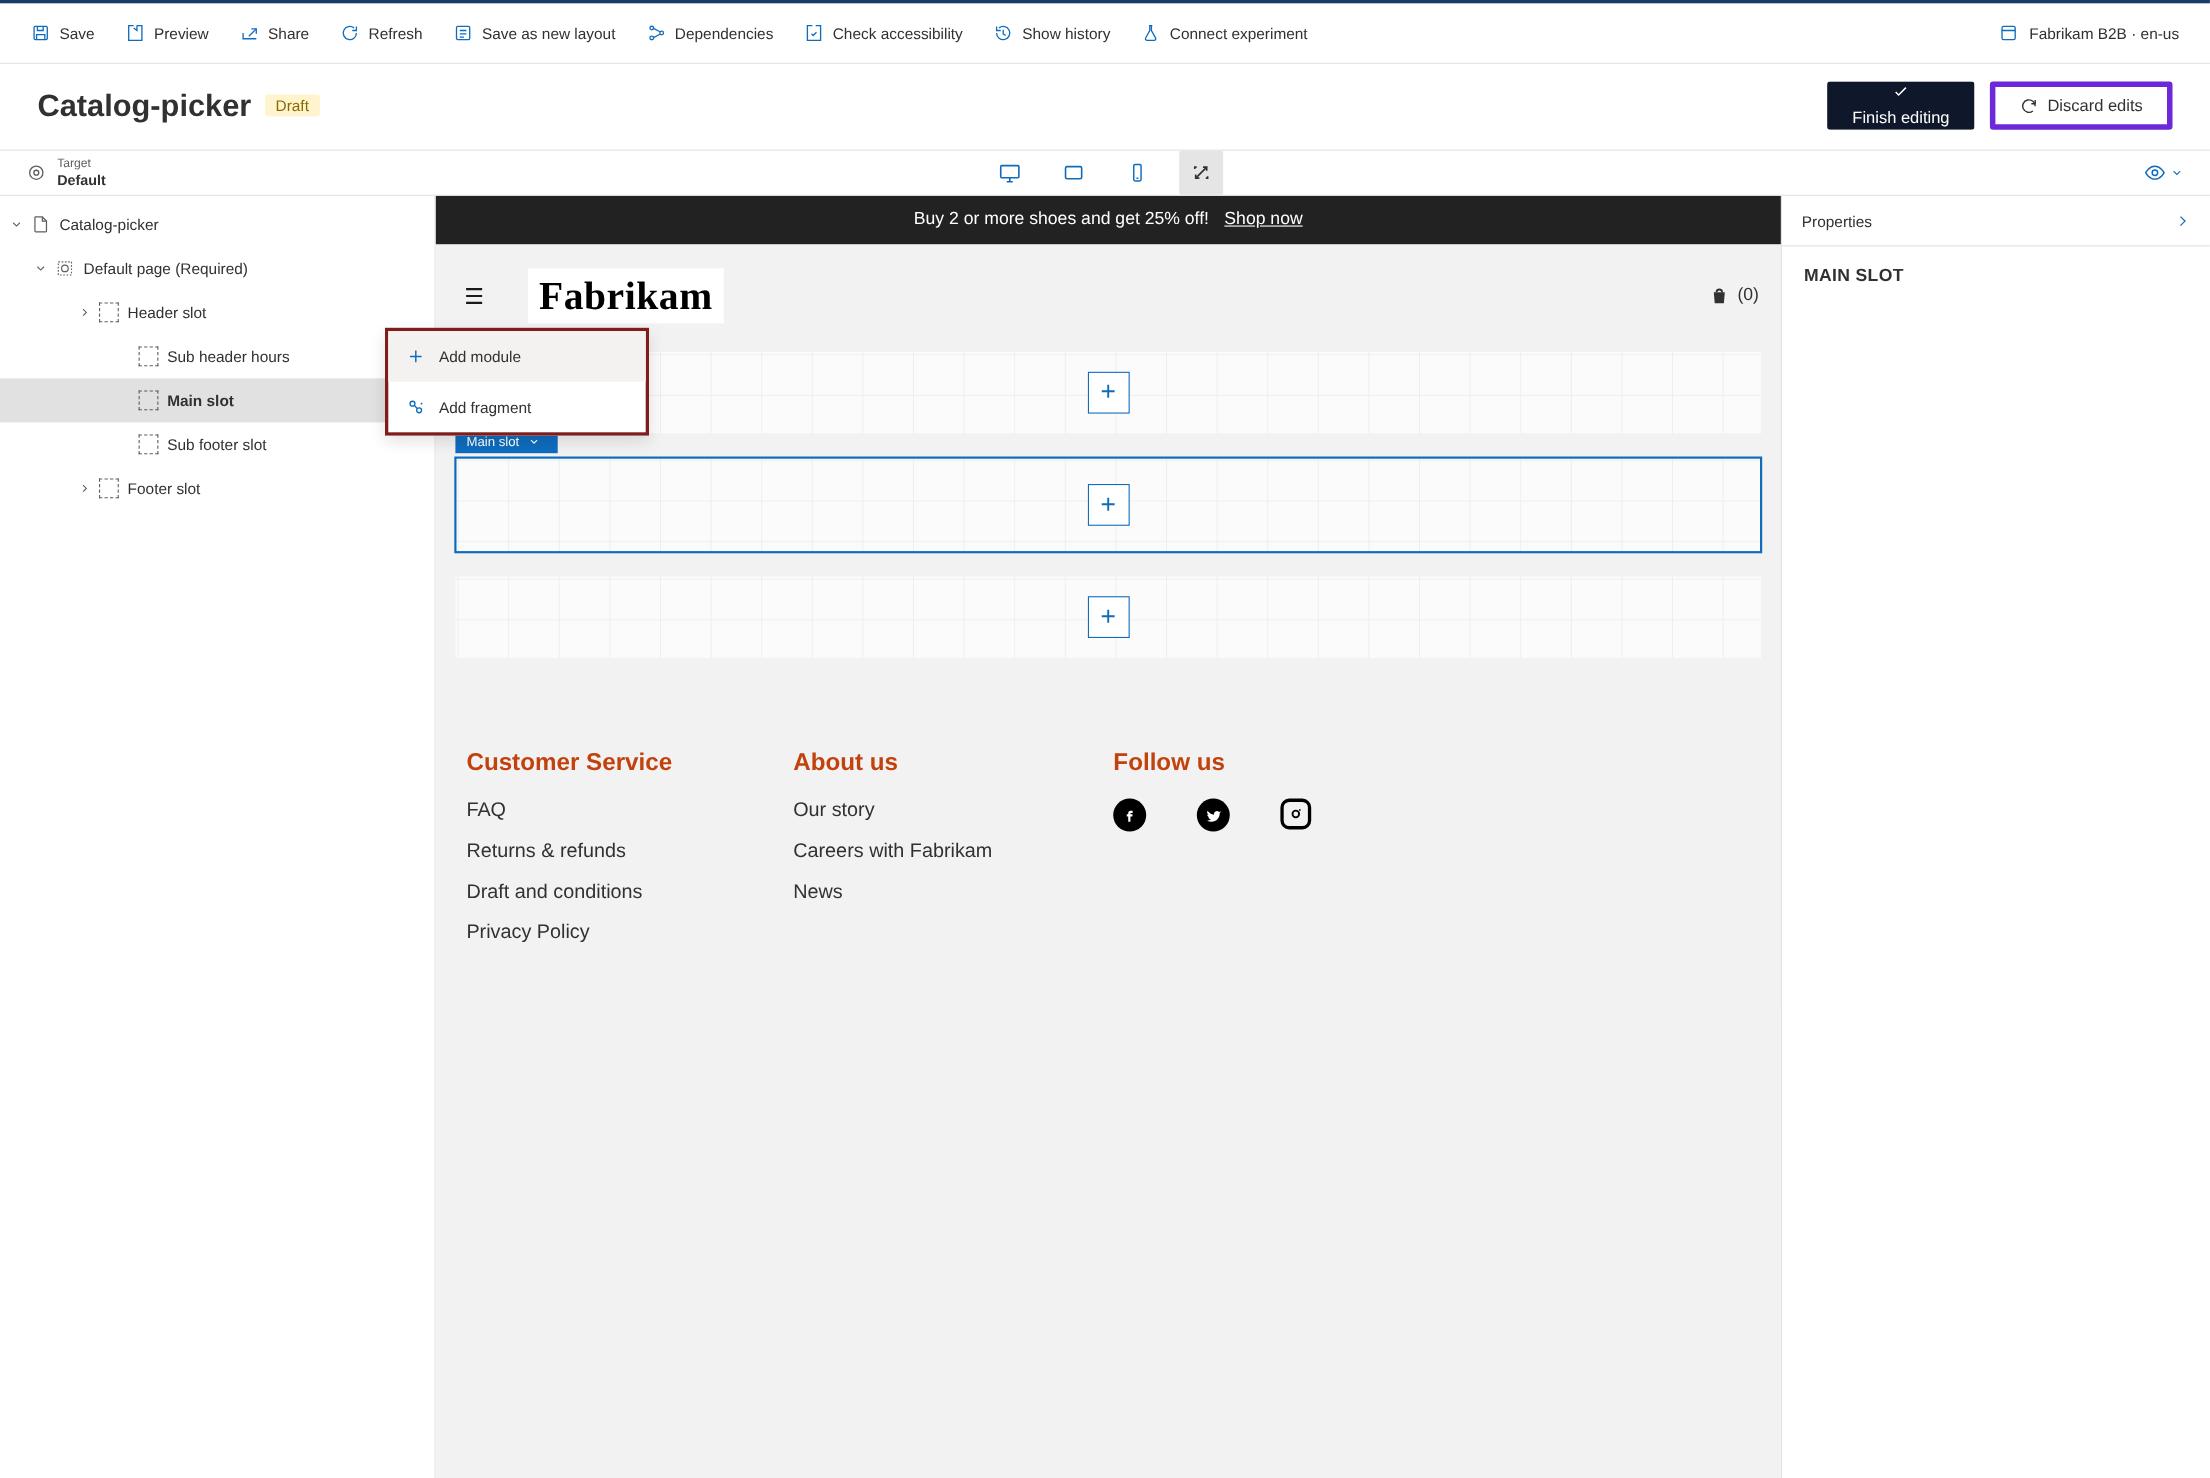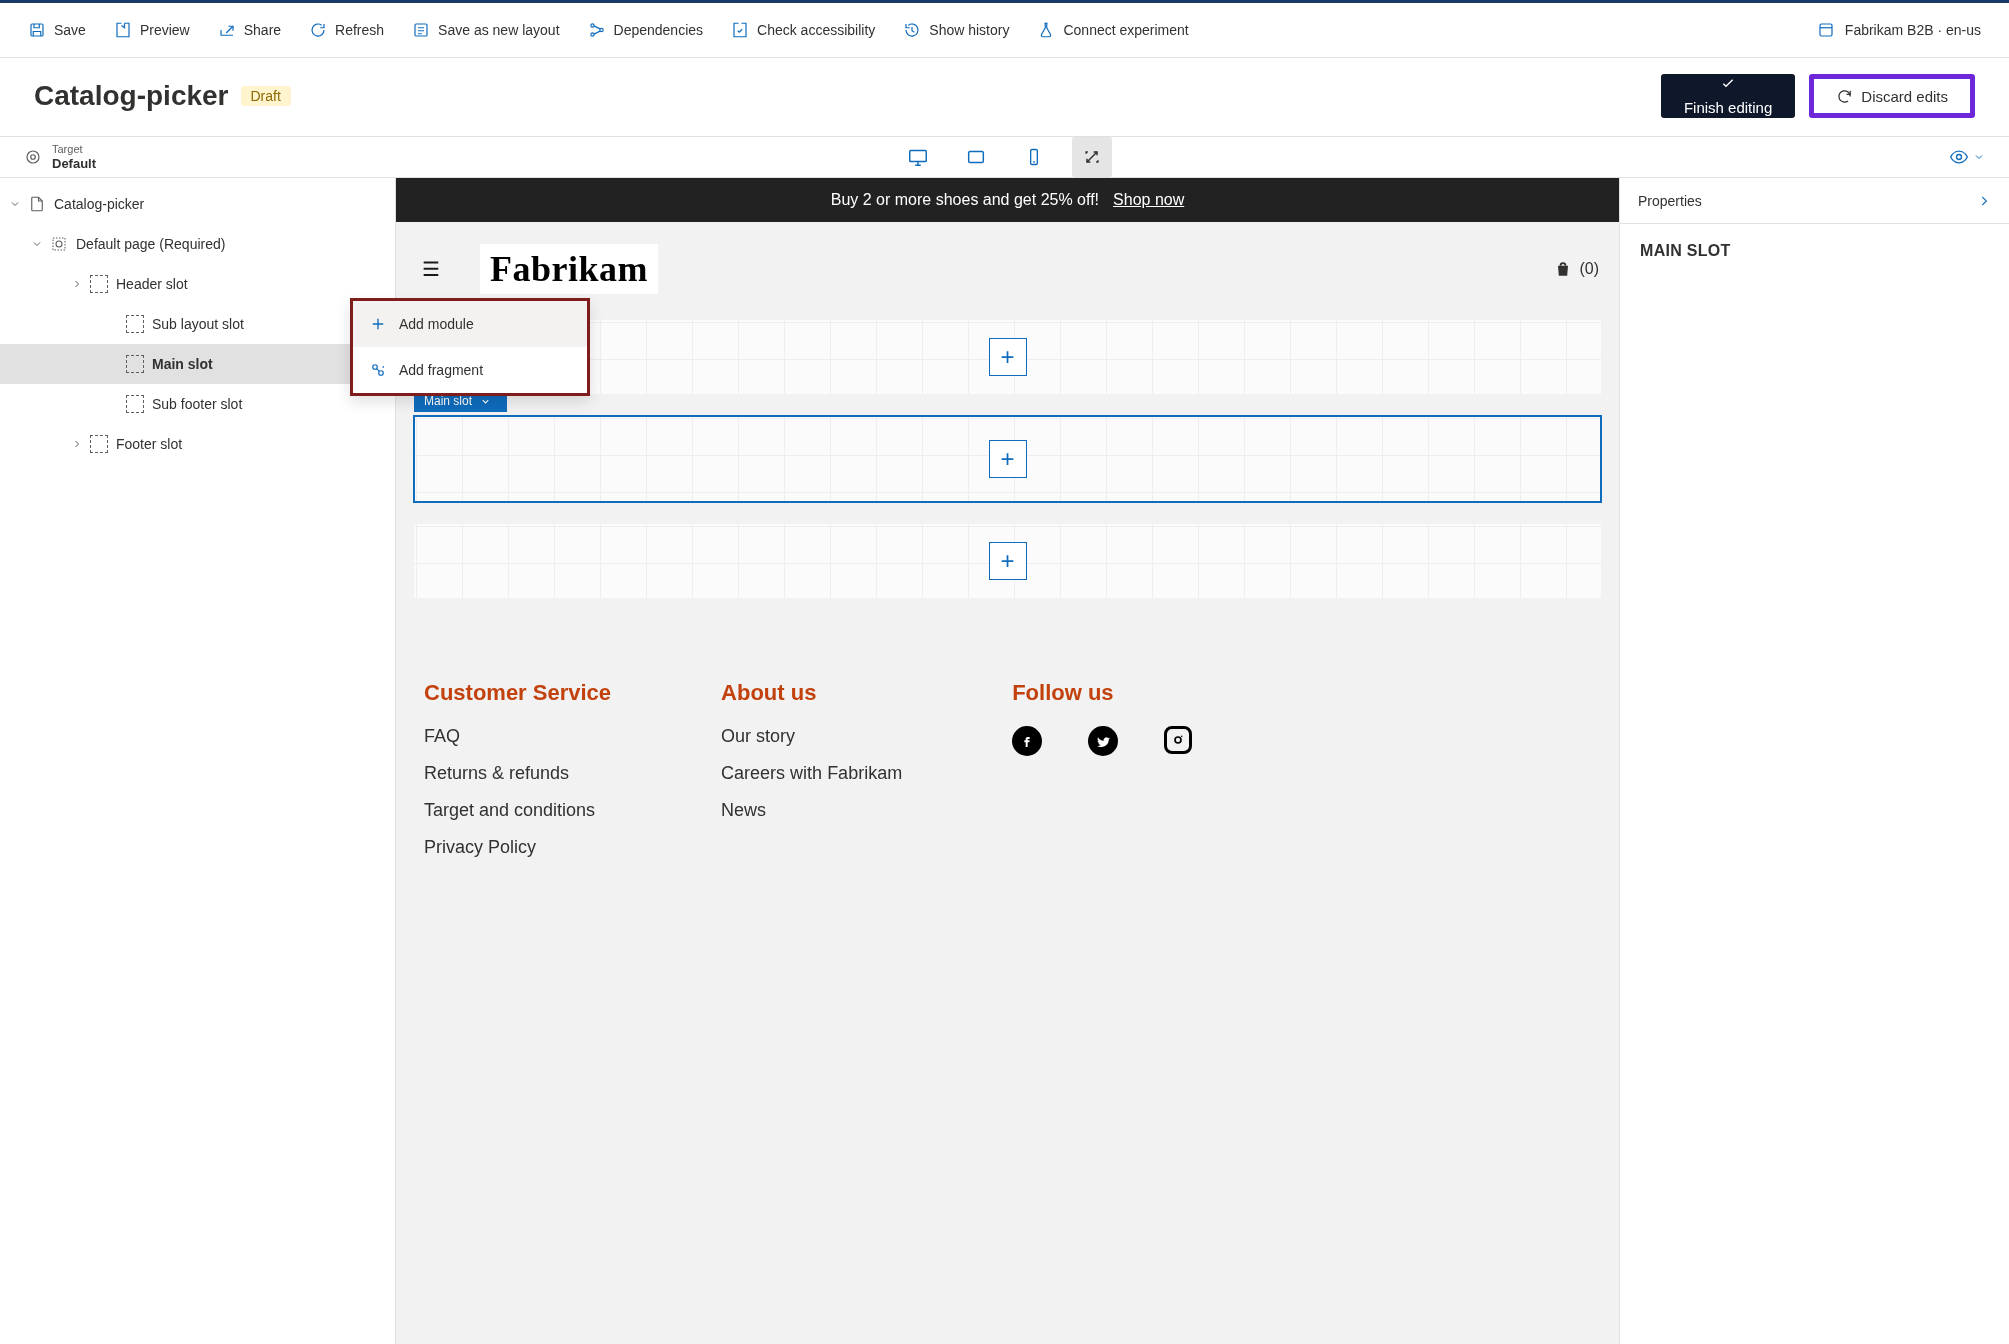--- a/index.html
+++ b/index.html
@@ -325,21 +325,21 @@
         <span class="icon">
             <span class="dashed-sq"></span>
           </span>
         <span>Header slot</span>
       </div>
       <div class="tree-row pad-3">
         <span class="chev"></span>
         <span class="icon">
             <span class="dashed-sq"></span>
           </span>
-        <span>Sub layout slot</span>
+        <span>Sub header hours</span>
       </div>
       <div class="tree-row pad-3 selected">
         <span class="chev"></span>
         <span class="icon">
             <span class="dashed-sq"></span>
           </span>
         <span>Main slot</span>
         <span class="more">
             <svg width="18" height="18" viewBox="0 0 24 24" fill="currentColor">
               <circle cx="6" cy="12" r="1.6"></circle>
@@ -423,21 +423,21 @@
         <div class="slot-box">
           <div class="add-btn">+</div>
         </div>
       </div>
 
       <div class="site-footer">
         <div class="fcol">
           <h4>Customer Service</h4>
           <a href="#">FAQ</a>
           <a href="#">Returns &amp; refunds</a>
-          <a href="#">Target and conditions</a>
+          <a href="#">Draft and conditions</a>
           <a href="#">Privacy Policy</a>
         </div>
         <div class="fcol">
           <h4>About us</h4>
           <a href="#">Our story</a>
           <a href="#">Careers with Fabrikam</a>
           <a href="#">News</a>
         </div>
         <div class="fcol">
           <h4>Follow us</h4>

